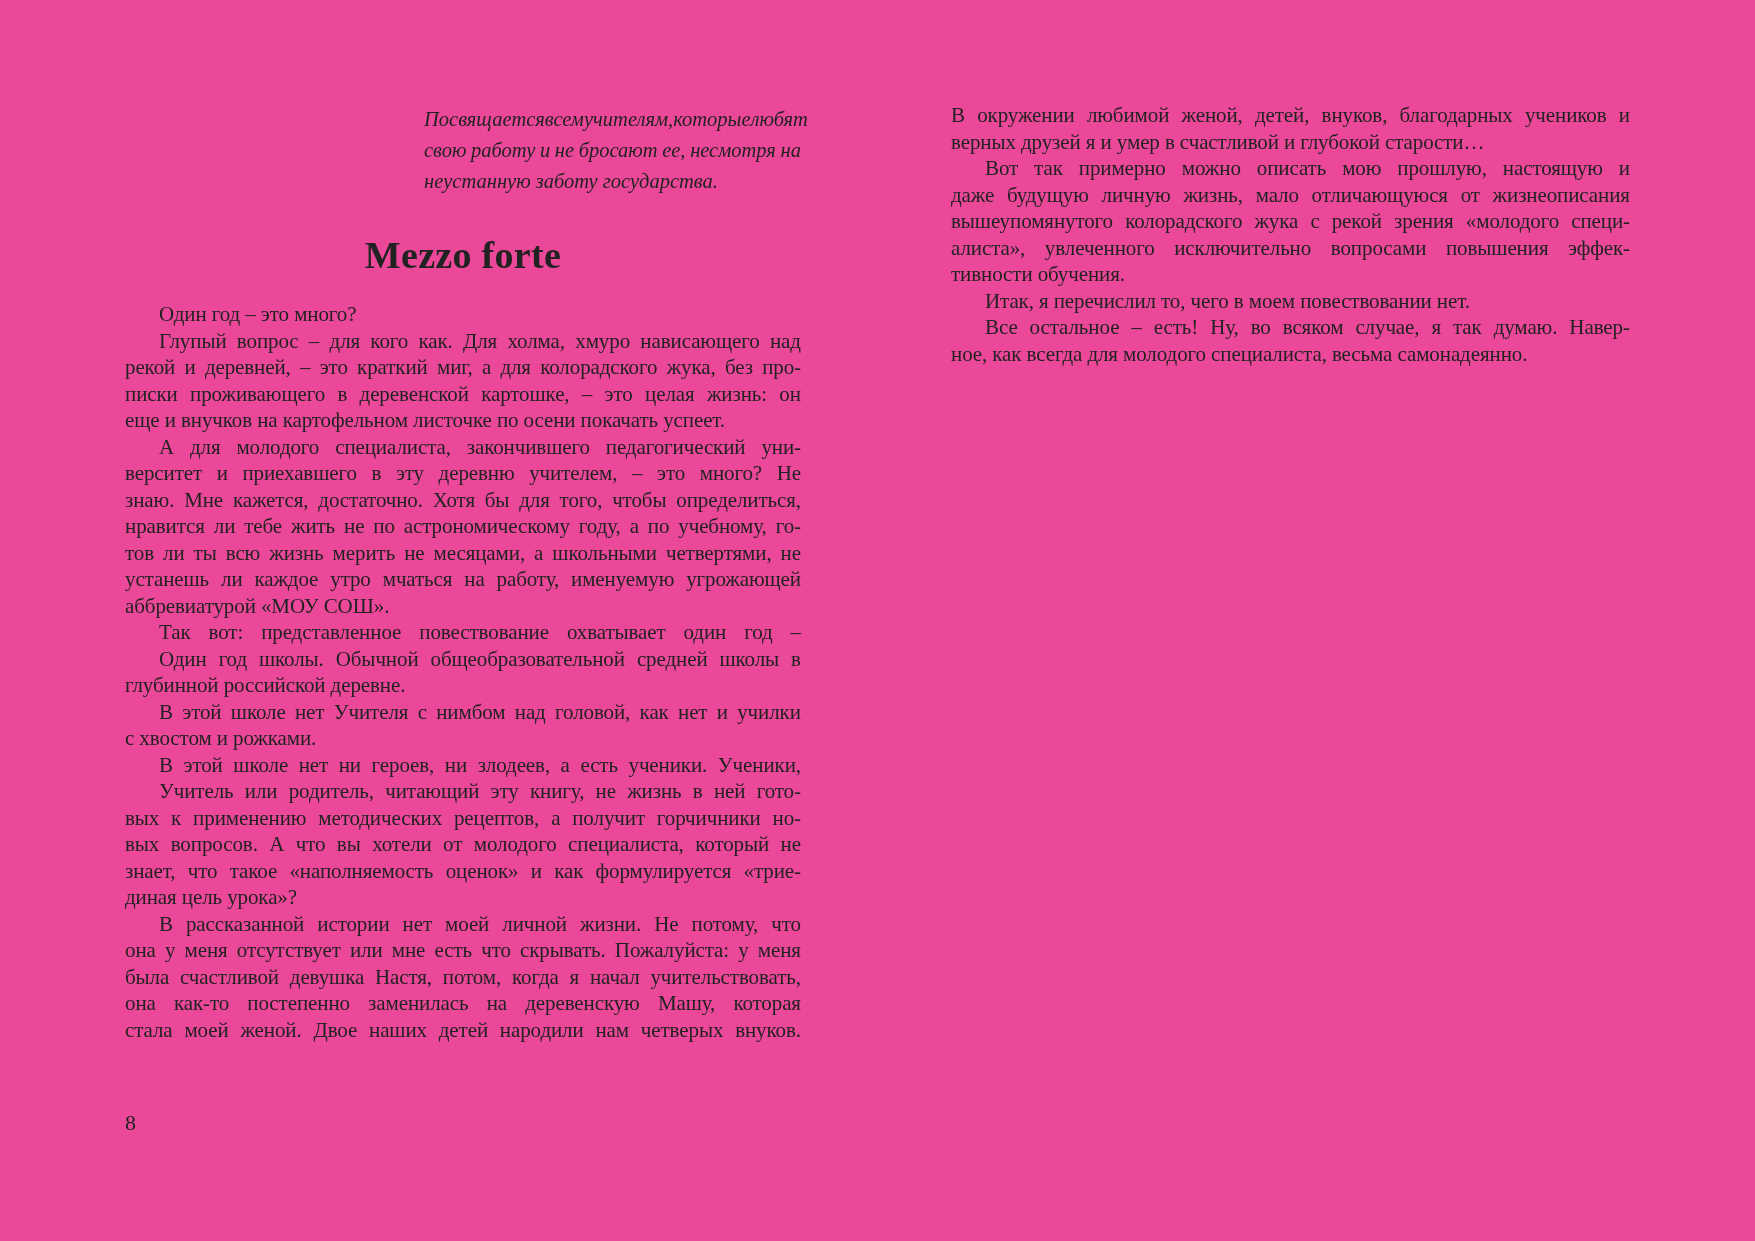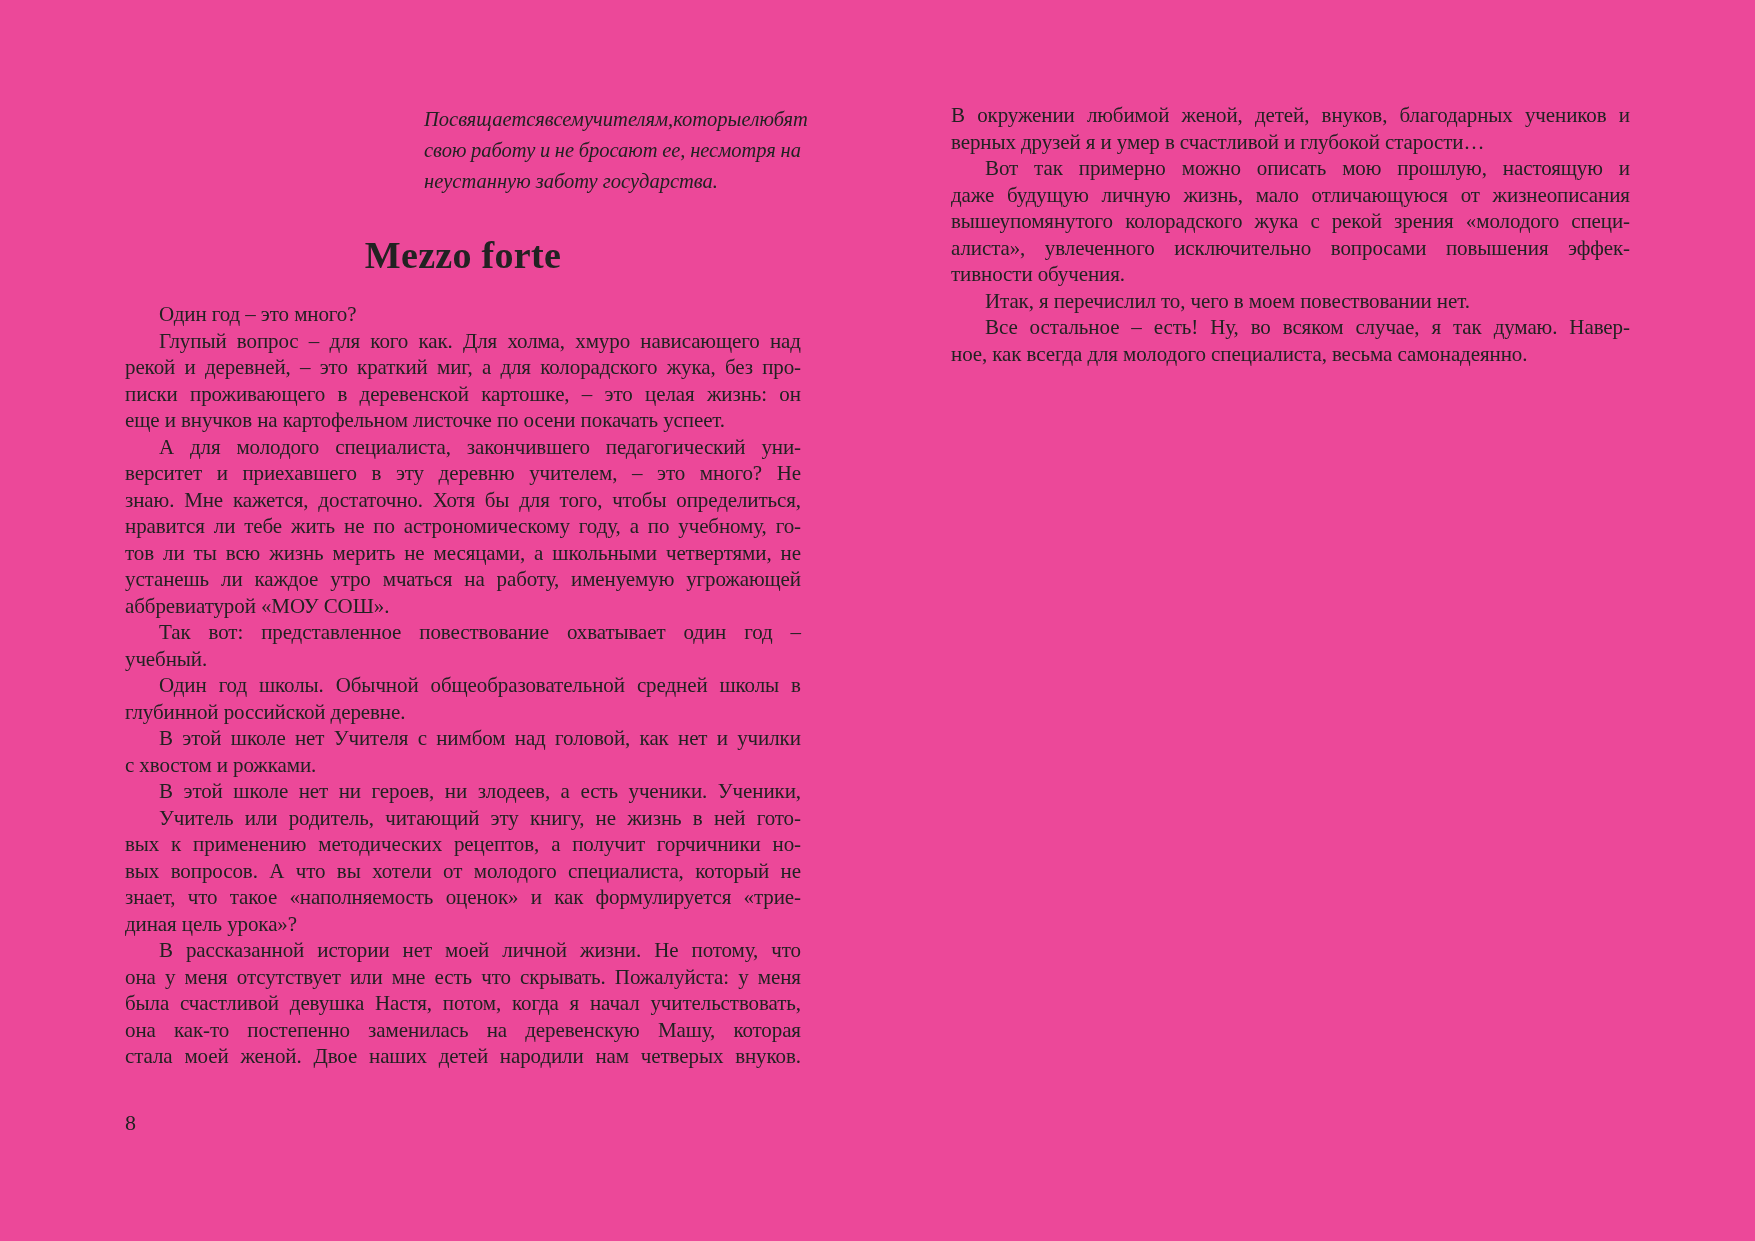--- a/index.html
+++ b/index.html
@@ -222,21 +222,20 @@
           <div class="line jline indent">
             <span>Так</span>
             <span>вот:</span>
             <span>представленное</span>
             <span>повествование</span>
             <span>охватывает</span>
             <span>один</span>
             <span>год</span>
             <span>–</span>
           </div>
-          <div class="line">учебный.</div>
         </div>
         <div class="para">
           <div class="line jline indent">
             <span>Один</span>
             <span>год</span>
             <span>школы.</span>
             <span>Обычной</span>
             <span>общеобразовательной</span>
             <span>средней</span>
             <span>школы</span>

